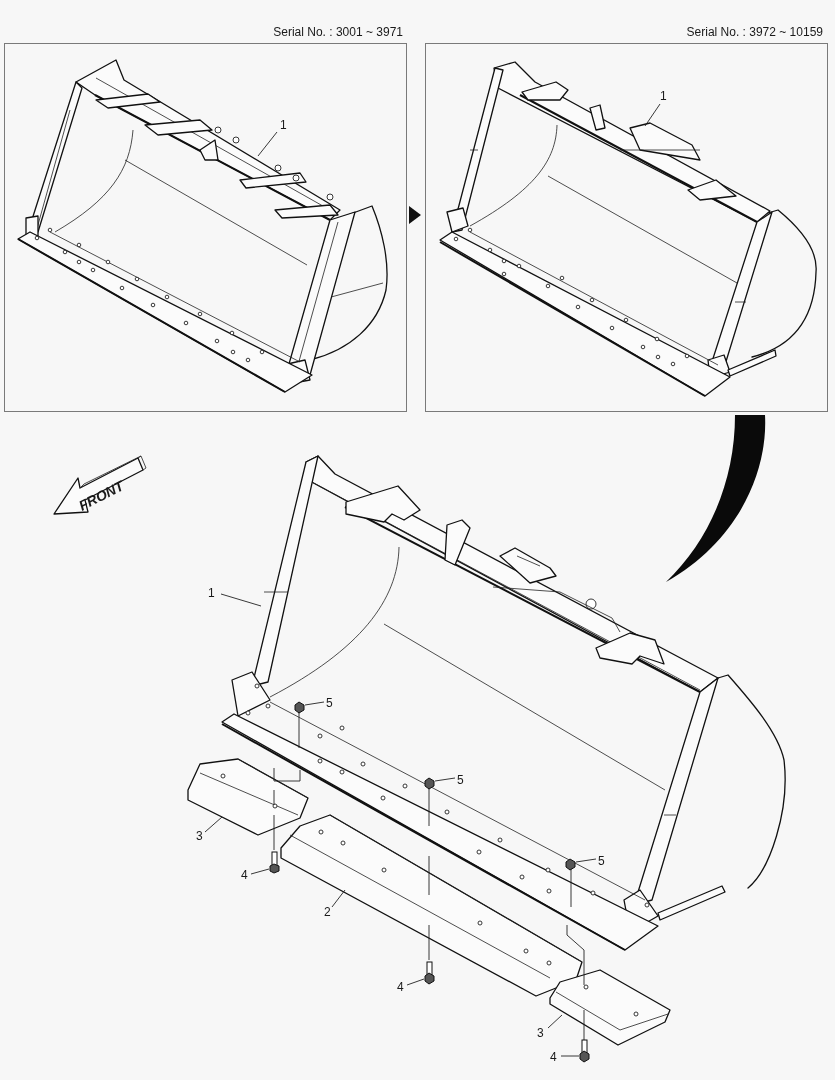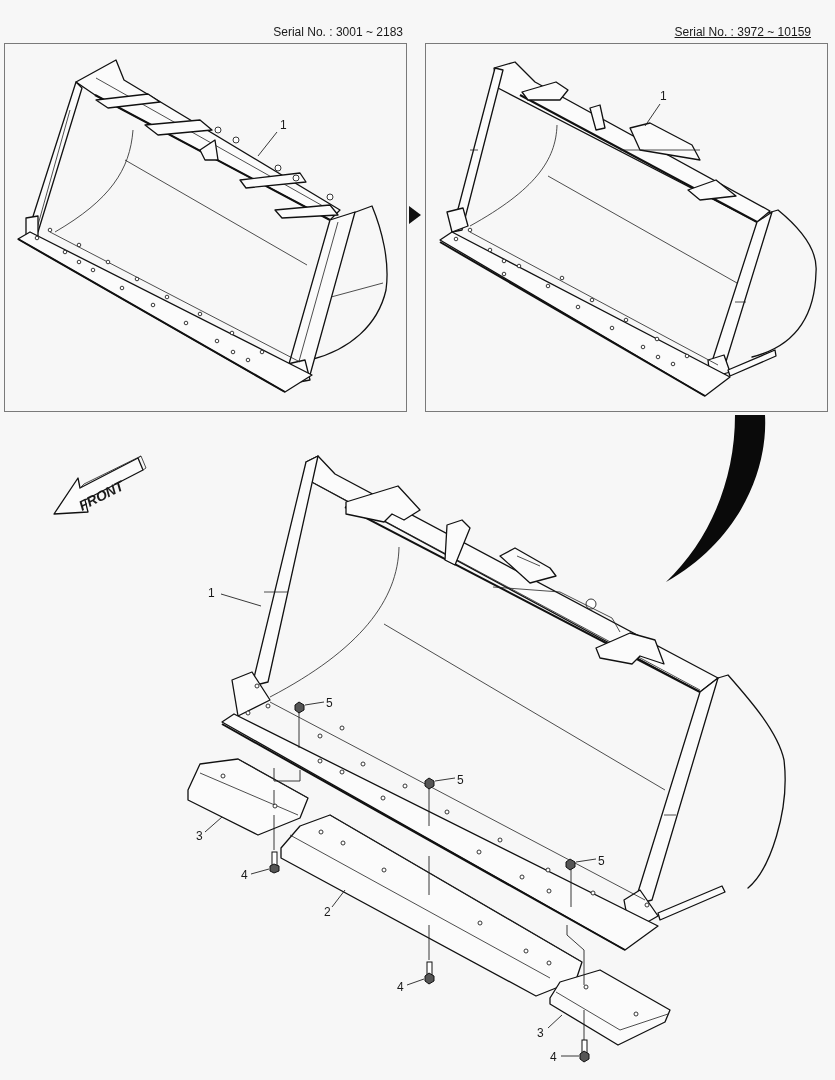--- a/index.html
+++ b/index.html
@@ -1,35 +1,35 @@
 <!DOCTYPE html>
 <html><head>
 <meta charset="utf-8">
 <style>
   html, body { margin:0; padding:0; background:#f7f7f7; }
   body { width:835px; height:1080px; position:relative; overflow:hidden; font-family:"Liberation Sans", sans-serif; color:#111; }
   .serial { position:absolute; top:25px; font-size:12px; color:#1a1a1a; white-space:nowrap; }
   #serial-left { right:432px; }
-  #serial-right { right:24px;text-decoration:underline; }
+  #serial-right { right:12px; }
   .panel { position:absolute; top:43px; height:369px; border:1px solid #7a7a7a; box-sizing:border-box; background:#f7f7f7; }
   #panel-left { left:4px; width:403px; }
   #panel-right { left:425px; width:403px; }
   svg { position:absolute; left:0; top:0; overflow:visible; }
   .ln { fill:none; stroke:#111; stroke-width:1.3; stroke-linejoin:round; stroke-linecap:round; }
   .thk { fill:none; stroke:#111; stroke-width:2; stroke-linejoin:round; }
   .thin { fill:none; stroke:#222; stroke-width:0.8; }
   .face { fill:#fbfbfb; stroke:#111; stroke-width:1.3; stroke-linejoin:round; }
   .hole { fill:#fff; stroke:#222; stroke-width:0.9; }
   .lbl { font-family:"Liberation Sans", sans-serif; font-size:12px; fill:#1a1a1a; }
   .leader { stroke:#222; stroke-width:0.9; fill:none; }
 </style>
 </head>
 <body>
 
-<div class="serial" id="serial-left">Serial No. : 3001 ~ 2183</div>
+<div class="serial" id="serial-left">Serial No. : 3001 ~ 3971</div>
 <div class="serial" id="serial-right">Serial No. : 3972 ~ 10159</div>
 
 <div class="panel" id="panel-left"></div>
 <div class="panel" id="panel-right"></div>
 
 <svg width="835" height="1080" viewBox="0 0 835 1080">
 
   <g>
 
     <path class="ln" d="M345,216 L372,206 C382,230 390,262 386,290 C378,325 350,350 310,360"></path>

